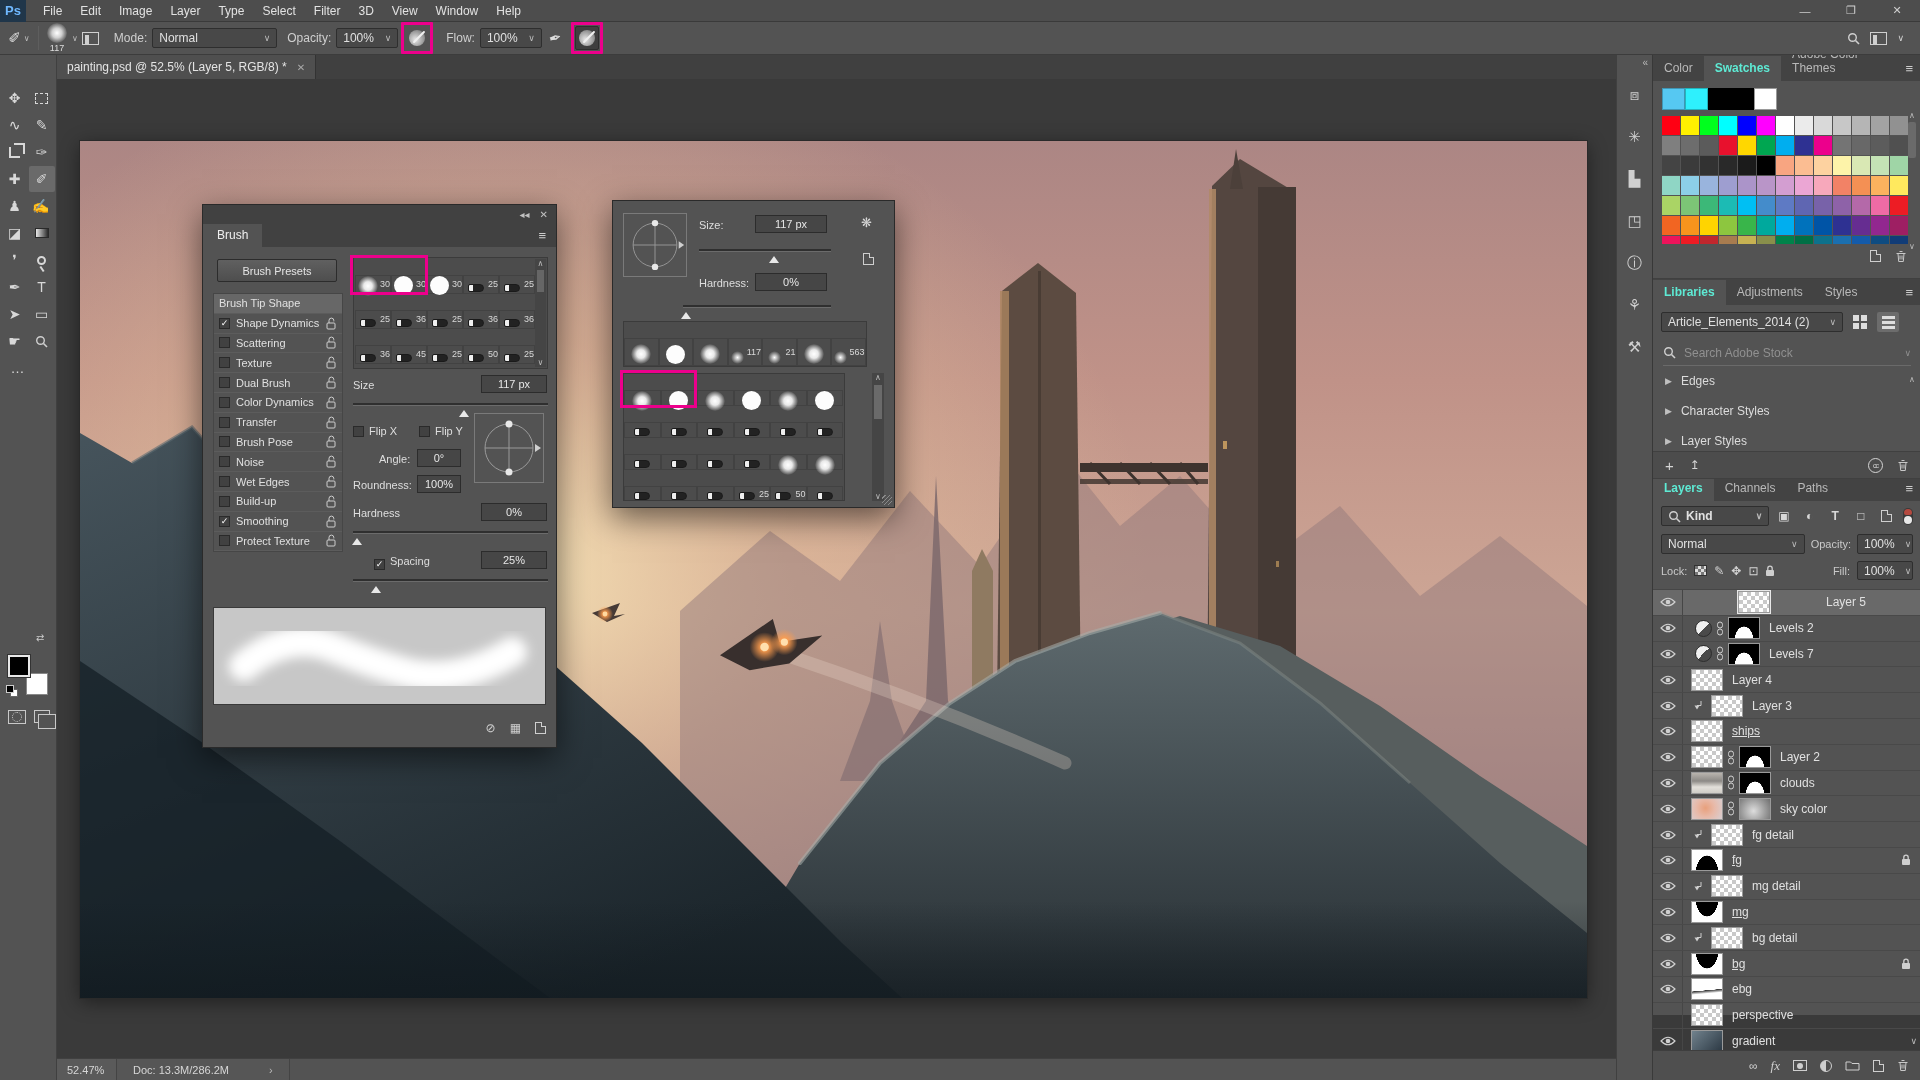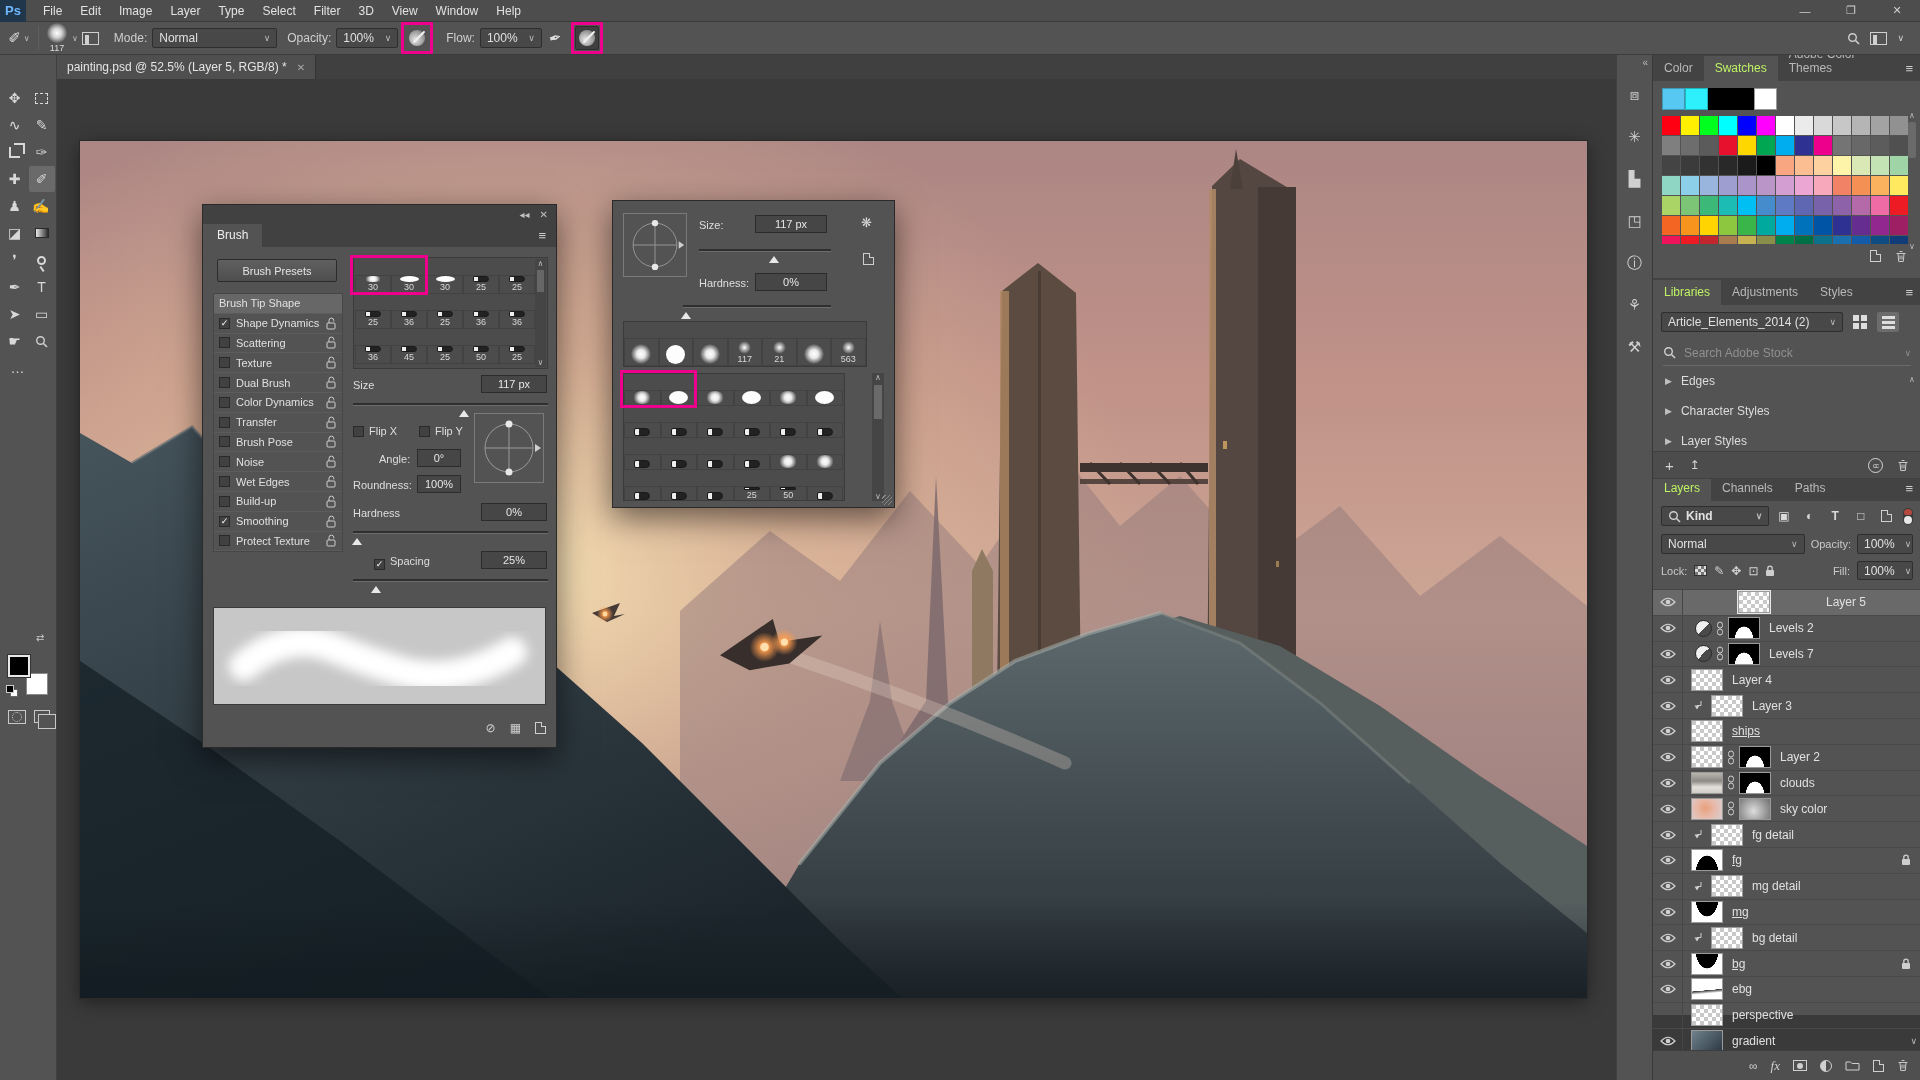--- a/index.html
+++ b/index.html
@@ -95,21 +95,21 @@
   #panelstrip { position:absolute; left:1616px; top:55px; width:36px; height:1025px; background:#535353;
     border-left:1px solid #404040; display:flex; flex-direction:column; align-items:center;}
   #panelstrip .collapse { font-size:10px; color:#bbb; align-self:flex-end; padding:2px 4px;}
   .pstrip-icon { width:30px; height:34px; display:flex; align-items:center; justify-content:center;
     color:#d0d0d0; font-size:15px; margin-top:8px;}
   
   #rightpanels { position:absolute; left:1652px; top:55px; width:268px; height:960px; background:#535353;
     border-left:1px solid #383838; }
   .panel-tabs { height:26px; background:#434343; display:flex; align-items:flex-end;}
   .ptab { padding:5px 11px 6px; font-size:12px; color:#b9b9b9; }
-  .ptab.active { background:#535353; color:#bef264; }
+  .ptab.active { background:#535353; color:#5eead4;font-weight:bold; }
   .ptab-menu { margin-left:auto; padding:0 8px 5px; color:#ccc; font-size:13px;}
   .panel-section { position:absolute; left:0; width:268px; overflow:hidden;}
   #sec-swatches { top:0; height:223px;}
   #sec-libraries { top:223px; height:200px; border-top:1px solid #404040;}
   #sec-layers { top:423px; height:602px; border-top:1px solid #404040;}
   
   #recent-swatches { display:flex; padding:7px 0 4px 9px;}
   .rsw { width:23px; height:22px; }
   #swatch-wrap { position:relative; margin:2px 0 0 9px; height:128px; overflow:hidden;}
   #swatch-grid { display:grid; grid-template-columns:repeat(13,18px); grid-auto-rows:19px; gap:1px;}
@@ -203,21 +203,21 @@
   #bp-list { position:absolute; left:0; top:38px; width:130px; border:1px solid #464646;}
   .bpl-row { height:19.8px; display:flex; align-items:center; gap:6px; padding:0 5px;
     border-bottom:1px solid #5c5c5c; font-size:11px; color:#e0e0e0; background:#535353;}
   .bpl-row.header { background:#676767; justify-content:flex-start; font-size:11px;}
   .bpl-cb { width:11px; height:11px; background:#414141; border:1px solid #2a2a2a; flex:none;
     display:flex; align-items:center; justify-content:center; font-size:9px; color:#fff;}
   .bpl-lock { margin-left:auto; display:flex;}
   #bp-grid-wrap { position:absolute; left:140px; top:2px; width:195px; height:112px;
     background:#4c4c4c; border:1px solid #3b3b3b; overflow:hidden;}
   #bp-grid { display:grid; grid-template-columns:repeat(5,36px); grid-auto-rows:35px; margin:1px;}
-  .tipcell { border:1px solid #424242; display:flex; flex-direction:column; align-items:center; justify-content:flex-end; padding-bottom:1px;margin-top:16px;}
+  .tipcell { border:1px solid #424242; display:flex; align-items:center; justify-content:flex-end; padding-bottom:1px;margin-top:16px;}
   .tipcell .lab { font-size:9px; color:#d8d8d8; line-height:10px;}
   .tt-soft { width:20px; height:20px; border-radius:50%;
     background:radial-gradient(circle,#fff 0%,#e9e9e9 30%,rgba(255,255,255,0) 72%); margin:auto auto 0;}
   .tt-hard { width:19px; height:19px; border-radius:50%; background:#fdfdfd; margin:auto auto 0;}
   .tt-softsm { width:13px; height:13px; border-radius:50%;
     background:radial-gradient(circle,#fff 0%,rgba(255,255,255,0) 70%); margin:auto auto 0;}
   .tt-tip { width:16px; height:8px; border-radius:2px 4px 4px 2px;
     background:linear-gradient(90deg,#efefef 0 30%, #222 30%); margin:auto auto 0; border:1px solid #1a1a1a;}
   .bp-grid-scroll { position:absolute; right:1px; top:1px; bottom:1px; width:11px; background:#454545;
     display:flex; flex-direction:column; align-items:center; font-size:8px; color:#bbb;}
@@ -466,20 +466,27 @@
       <div id="bgcolor"></div>
     </div>
     <div id="minichips">
         <i class="b"></i>
         <i class="w"></i>
       </div>
     <div id="qmask"></div>
     <div id="screenmode"></div>
   </div>
 
+  <div id="statusbar">
+    <div id="status-zoom">52.47%</div>
+    <div id="status-doc">
+      <span>Doc: 13.3M/286.2M</span>
+      <span class="chev">›</span>
+    </div>
+  </div>
 
   <div id="panelstrip">
     <span class="collapse">«</span>
   <div class="pstrip-icon">⧈</div>
       <div class="pstrip-icon">✳</div>
       <div class="pstrip-icon">▙</div>
       <div class="pstrip-icon">◳</div>
       <div class="pstrip-icon">ⓘ</div>
       <div class="pstrip-icon">⚘</div>
       <div class="pstrip-icon">⚒</div>

